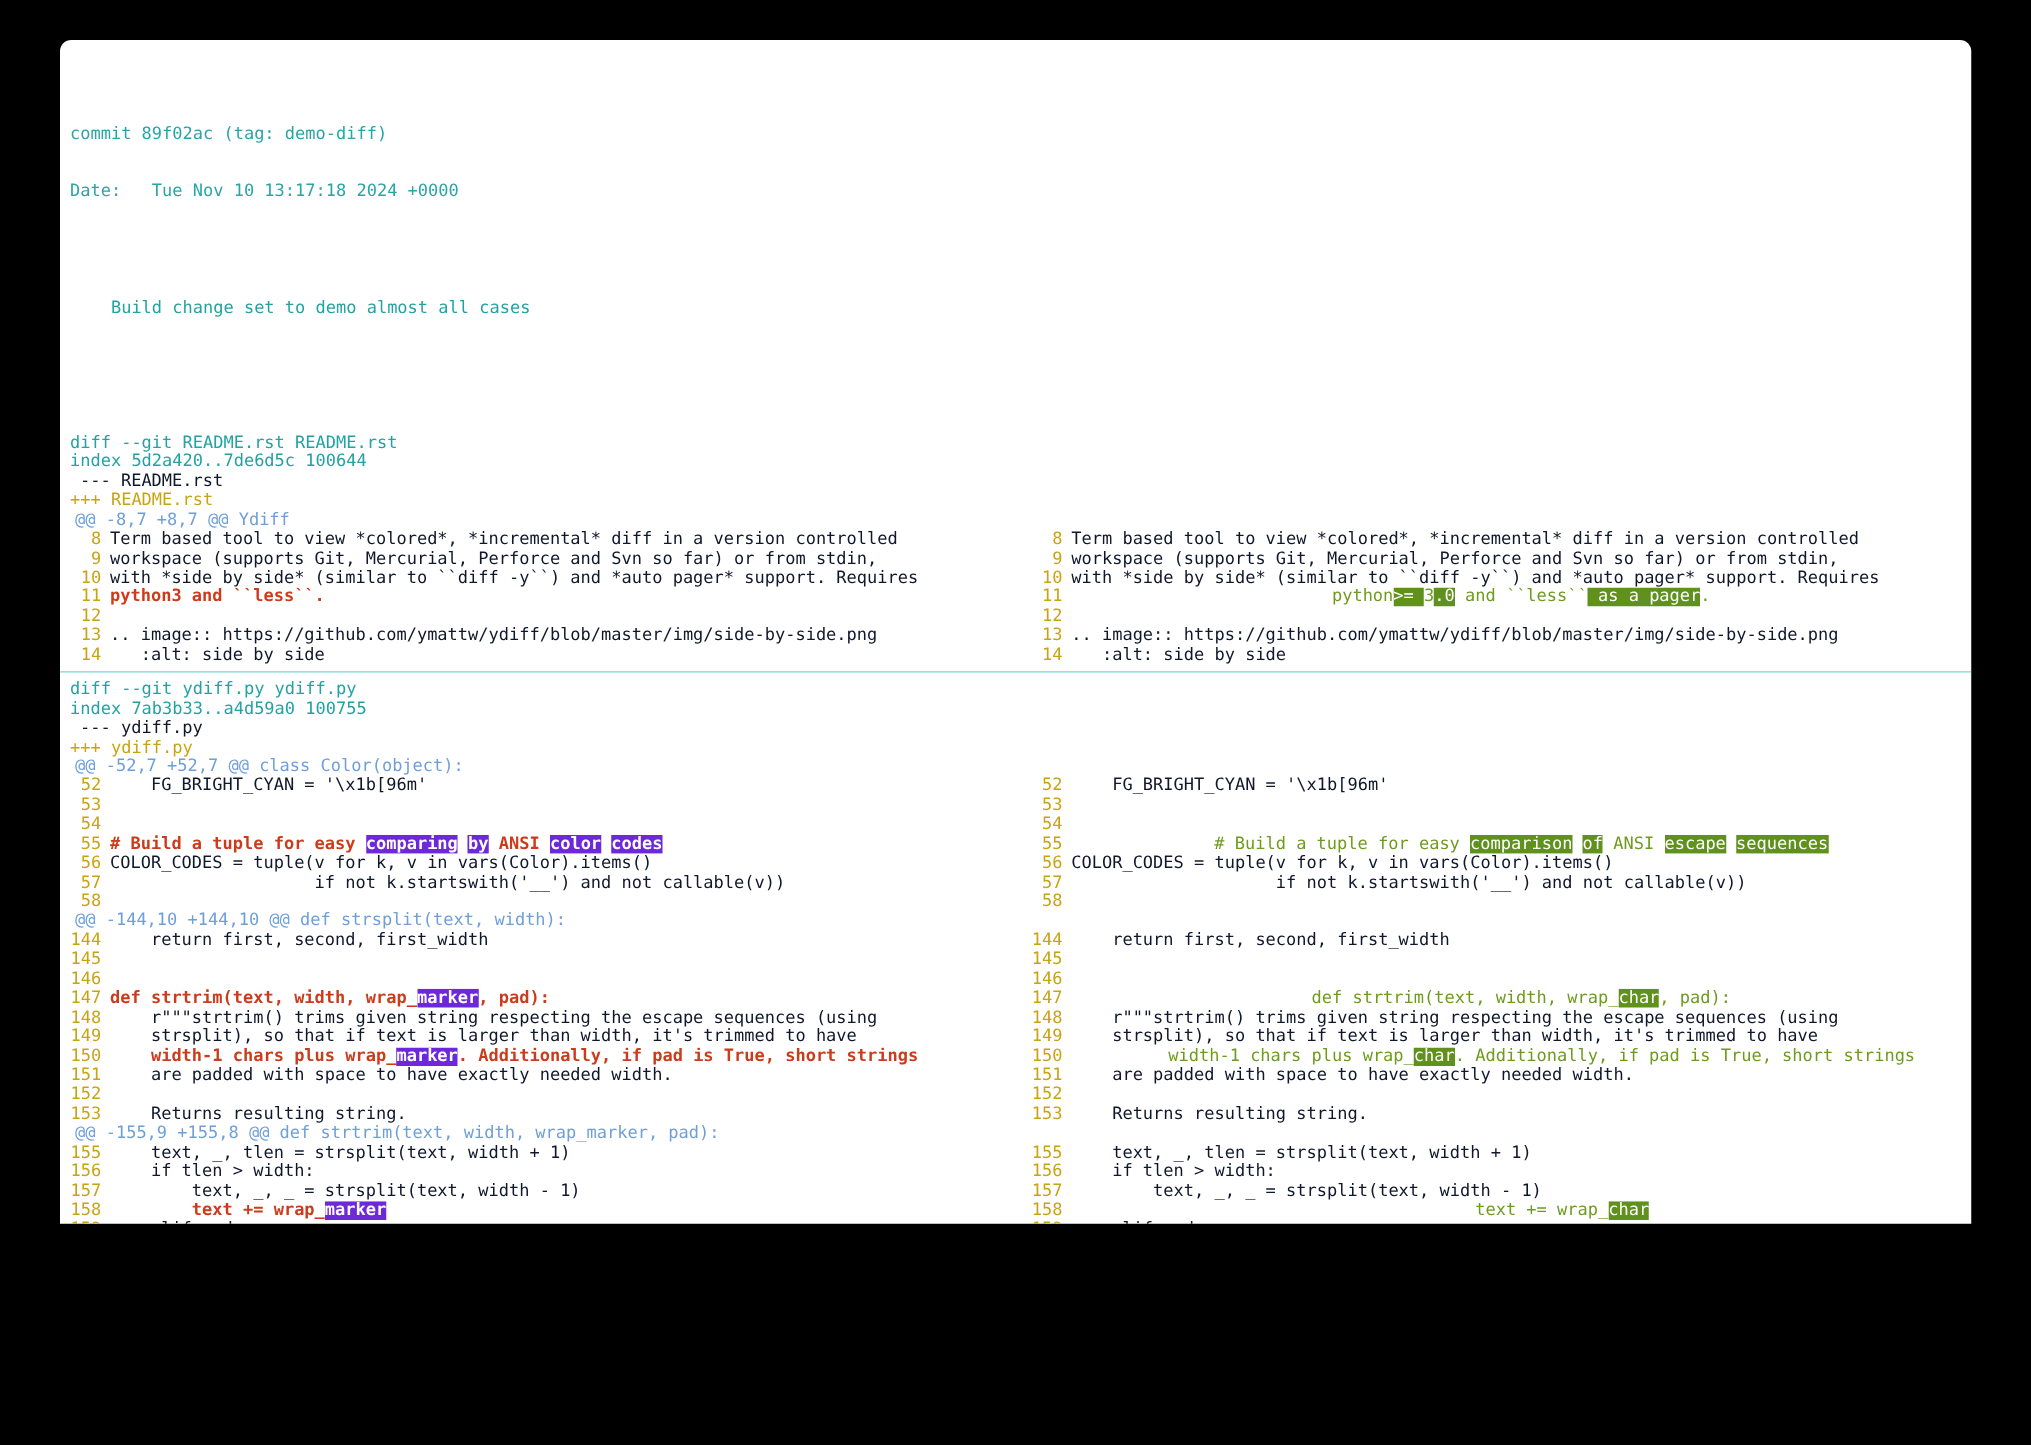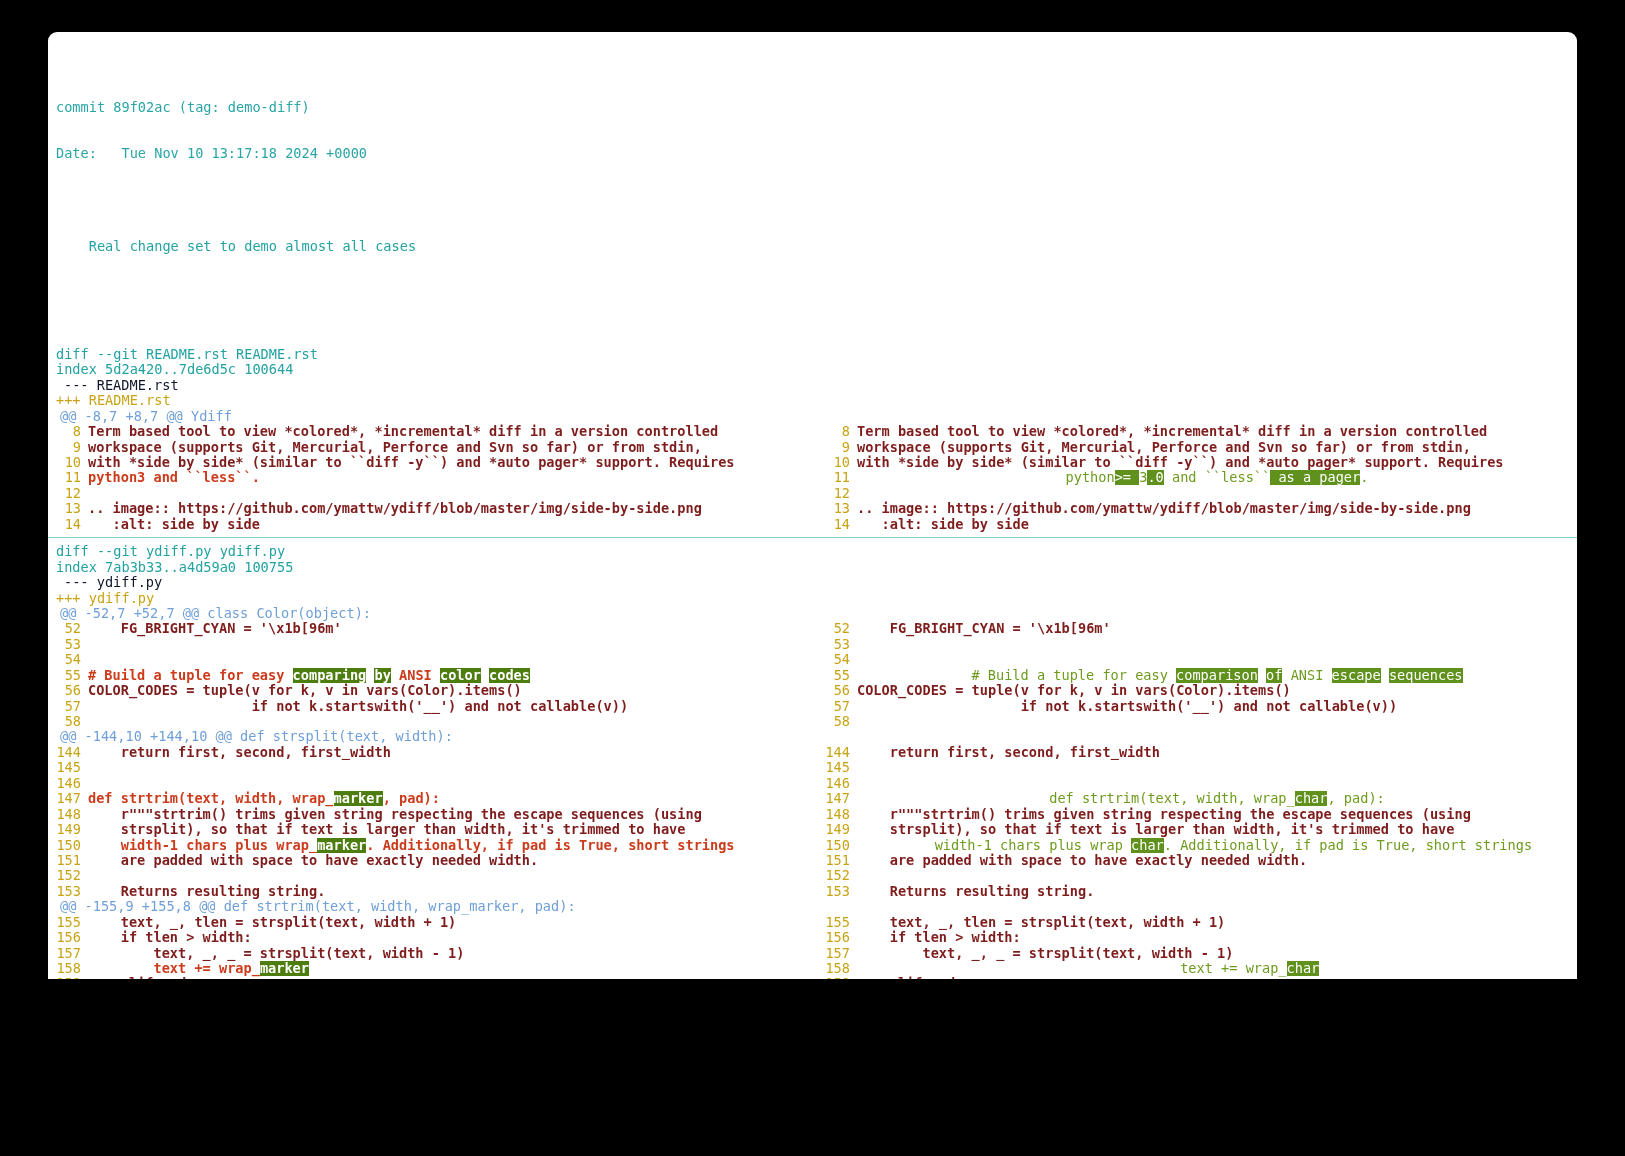--- a/index.html
+++ b/index.html
@@ -54,44 +54,44 @@
   .lno {
     width: 40px;
     flex: 0 0 40px;
     text-align: right;
     color: #c8a415;
     padding-right: 7px;
     box-sizing: border-box;
   }
   .code { flex: 1 1 auto; white-space: pre; overflow: hidden; }
 
-  .c-ctx { color: #7f1d1d; font-weight: bold; }
+  .c-ctx { color: #0f172a; }
   .c-del { color: #cc3c1c; font-weight: bold; }
   .c-add { color: #6e9b1e; text-align: center; }
 
   
-  .h-del { background: #4d7c0f; color: #ffffff; }
+  .h-del { background: #6d28d9; color: #ffffff; }
   .h-add { background: #5f911c; color: #ffffff; }
 
   .divider {
     height: 1px;
     background: #7fd3d3;
     margin: 5px 0 6px 0;
   }
 </style>
 </head>
 <body>
 
 <div class="terminal">
   <div class="pager">
 
     
     <div class="row meta">commit 89f02ac (tag: demo-diff)</div>
     <div class="row meta">Date:   Tue Nov 10 13:17:18 2024 +0000</div>
     <div class="row blank"></div>
-    <div class="row commitmsg">    Real change set to demo almost all cases</div>
+    <div class="row commitmsg">    Build change set to demo almost all cases</div>
     <div class="row blank"></div>
 
     <div id="diff-container"><div class="row filehdr">diff --git README.rst README.rst</div><div class="row filehdr">index 5d2a420..7de6d5c 100644</div><div class="row oldfile">--- README.rst</div><div class="row newfile">+++ README.rst</div><div class="row hunk">@@ -8,7 +8,7 @@ Ydiff</div><div class="sbs"><div class="pane left"><span class="lno">8</span><span class="code c-ctx"><span>Term based tool to view *colored*, *incremental* diff in a version controlled</span></span></div><div class="pane right"><span class="lno">8</span><span class="code c-ctx"><span>Term based tool to view *colored*, *incremental* diff in a version controlled</span></span></div></div><div class="sbs"><div class="pane left"><span class="lno">9</span><span class="code c-ctx"><span>workspace (supports Git, Mercurial, Perforce and Svn so far) or from stdin,</span></span></div><div class="pane right"><span class="lno">9</span><span class="code c-ctx"><span>workspace (supports Git, Mercurial, Perforce and Svn so far) or from stdin,</span></span></div></div><div class="sbs"><div class="pane left"><span class="lno">10</span><span class="code c-ctx"><span>with *side by side* (similar to ``diff -y``) and *auto pager* support. Requires</span></span></div><div class="pane right"><span class="lno">10</span><span class="code c-ctx"><span>with *side by side* (similar to ``diff -y``) and *auto pager* support. Requires</span></span></div></div><div class="sbs"><div class="pane left"><span class="lno">11</span><span class="code c-del"><span>python3 and ``less``.</span></span></div><div class="pane right"><span class="lno">11</span><span class="code c-add"><span>python</span><span class="h-add">&gt;= </span><span>3</span><span class="h-add">.0</span><span> and ``less``</span><span class="h-add"> as a pager</span><span>.</span></span></div></div><div class="sbs"><div class="pane left"><span class="lno">12</span><span class="code c-ctx"><span></span></span></div><div class="pane right"><span class="lno">12</span><span class="code c-ctx"><span></span></span></div></div><div class="sbs"><div class="pane left"><span class="lno">13</span><span class="code c-ctx"><span>.. image:: https://github.com/ymattw/ydiff/blob/master/img/side-by-side.png</span></span></div><div class="pane right"><span class="lno">13</span><span class="code c-ctx"><span>.. image:: https://github.com/ymattw/ydiff/blob/master/img/side-by-side.png</span></span></div></div><div class="sbs"><div class="pane left"><span class="lno">14</span><span class="code c-ctx"><span>   :alt: side by side</span></span></div><div class="pane right"><span class="lno">14</span><span class="code c-ctx"><span>   :alt: side by side</span></span></div></div><div class="divider"></div><div class="row filehdr">diff --git ydiff.py ydiff.py</div><div class="row filehdr">index 7ab3b33..a4d59a0 100755</div><div class="row oldfile">--- ydiff.py</div><div class="row newfile">+++ ydiff.py</div><div class="row hunk">@@ -52,7 +52,7 @@ class Color(object):</div><div class="sbs"><div class="pane left"><span class="lno">52</span><span class="code c-ctx"><span>    FG_BRIGHT_CYAN = '\x1b[96m'</span></span></div><div class="pane right"><span class="lno">52</span><span class="code c-ctx"><span>    FG_BRIGHT_CYAN = '\x1b[96m'</span></span></div></div><div class="sbs"><div class="pane left"><span class="lno">53</span><span class="code c-ctx"><span></span></span></div><div class="pane right"><span class="lno">53</span><span class="code c-ctx"><span></span></span></div></div><div class="sbs"><div class="pane left"><span class="lno">54</span><span class="code c-ctx"><span></span></span></div><div class="pane right"><span class="lno">54</span><span class="code c-ctx"><span></span></span></div></div><div class="sbs"><div class="pane left"><span class="lno">55</span><span class="code c-del"><span># Build a tuple for easy </span><span class="h-del">comparing</span><span> </span><span class="h-del">by</span><span> ANSI </span><span class="h-del">color</span><span> </span><span class="h-del">codes</span></span></div><div class="pane right"><span class="lno">55</span><span class="code c-add"><span># Build a tuple for easy </span><span class="h-add">comparison</span><span> </span><span class="h-add">of</span><span> ANSI </span><span class="h-add">escape</span><span> </span><span class="h-add">sequences</span></span></div></div><div class="sbs"><div class="pane left"><span class="lno">56</span><span class="code c-ctx"><span>COLOR_CODES = tuple(v for k, v in vars(Color).items()</span></span></div><div class="pane right"><span class="lno">56</span><span class="code c-ctx"><span>COLOR_CODES = tuple(v for k, v in vars(Color).items()</span></span></div></div><div class="sbs"><div class="pane left"><span class="lno">57</span><span class="code c-ctx"><span>                    if not k.startswith('__') and not callable(v))</span></span></div><div class="pane right"><span class="lno">57</span><span class="code c-ctx"><span>                    if not k.startswith('__') and not callable(v))</span></span></div></div><div class="sbs"><div class="pane left"><span class="lno">58</span><span class="code c-ctx"><span></span></span></div><div class="pane right"><span class="lno">58</span><span class="code c-ctx"><span></span></span></div></div><div class="row hunk">@@ -144,10 +144,10 @@ def strsplit(text, width):</div><div class="sbs"><div class="pane left"><span class="lno">144</span><span class="code c-ctx"><span>    return first, second, first_width</span></span></div><div class="pane right"><span class="lno">144</span><span class="code c-ctx"><span>    return first, second, first_width</span></span></div></div><div class="sbs"><div class="pane left"><span class="lno">145</span><span class="code c-ctx"><span></span></span></div><div class="pane right"><span class="lno">145</span><span class="code c-ctx"><span></span></span></div></div><div class="sbs"><div class="pane left"><span class="lno">146</span><span class="code c-ctx"><span></span></span></div><div class="pane right"><span class="lno">146</span><span class="code c-ctx"><span></span></span></div></div><div class="sbs"><div class="pane left"><span class="lno">147</span><span class="code c-del"><span>def strtrim(text, width, wrap_</span><span class="h-del">marker</span><span>, pad):</span></span></div><div class="pane right"><span class="lno">147</span><span class="code c-add"><span>def strtrim(text, width, wrap_</span><span class="h-add">char</span><span>, pad):</span></span></div></div><div class="sbs"><div class="pane left"><span class="lno">148</span><span class="code c-ctx"><span>    r"""strtrim() trims given string respecting the escape sequences (using</span></span></div><div class="pane right"><span class="lno">148</span><span class="code c-ctx"><span>    r"""strtrim() trims given string respecting the escape sequences (using</span></span></div></div><div class="sbs"><div class="pane left"><span class="lno">149</span><span class="code c-ctx"><span>    strsplit), so that if text is larger than width, it's trimmed to have</span></span></div><div class="pane right"><span class="lno">149</span><span class="code c-ctx"><span>    strsplit), so that if text is larger than width, it's trimmed to have</span></span></div></div><div class="sbs"><div class="pane left"><span class="lno">150</span><span class="code c-del"><span>    width-1 chars plus wrap_</span><span class="h-del">marker</span><span>. Additionally, if pad is True, short strings</span></span></div><div class="pane right"><span class="lno">150</span><span class="code c-add"><span>    width-1 chars plus wrap_</span><span class="h-add">char</span><span>. Additionally, if pad is True, short strings</span></span></div></div><div class="sbs"><div class="pane left"><span class="lno">151</span><span class="code c-ctx"><span>    are padded with space to have exactly needed width.</span></span></div><div class="pane right"><span class="lno">151</span><span class="code c-ctx"><span>    are padded with space to have exactly needed width.</span></span></div></div><div class="sbs"><div class="pane left"><span class="lno">152</span><span class="code c-ctx"><span></span></span></div><div class="pane right"><span class="lno">152</span><span class="code c-ctx"><span></span></span></div></div><div class="sbs"><div class="pane left"><span class="lno">153</span><span class="code c-ctx"><span>    Returns resulting string.</span></span></div><div class="pane right"><span class="lno">153</span><span class="code c-ctx"><span>    Returns resulting string.</span></span></div></div><div class="row hunk">@@ -155,9 +155,8 @@ def strtrim(text, width, wrap_marker, pad):</div><div class="sbs"><div class="pane left"><span class="lno">155</span><span class="code c-ctx"><span>    text, _, tlen = strsplit(text, width + 1)</span></span></div><div class="pane right"><span class="lno">155</span><span class="code c-ctx"><span>    text, _, tlen = strsplit(text, width + 1)</span></span></div></div><div class="sbs"><div class="pane left"><span class="lno">156</span><span class="code c-ctx"><span>    if tlen &gt; width:</span></span></div><div class="pane right"><span class="lno">156</span><span class="code c-ctx"><span>    if tlen &gt; width:</span></span></div></div><div class="sbs"><div class="pane left"><span class="lno">157</span><span class="code c-ctx"><span>        text, _, _ = strsplit(text, width - 1)</span></span></div><div class="pane right"><span class="lno">157</span><span class="code c-ctx"><span>        text, _, _ = strsplit(text, width - 1)</span></span></div></div><div class="sbs"><div class="pane left"><span class="lno">158</span><span class="code c-del"><span>        text += wrap_</span><span class="h-del">marker</span></span></div><div class="pane right"><span class="lno">158</span><span class="code c-add"><span>        text += wrap_</span><span class="h-add">char</span></span></div></div><div class="sbs"><div class="pane left"><span class="lno">159</span><span class="code c-ctx"><span>    elif pad:</span></span></div><div class="pane right"><span class="lno">159</span><span class="code c-ctx"><span>    elif pad:</span></span></div></div><div class="sbs"><div class="pane left"><span class="lno">160</span><span class="code c-del"><span>        # The string is short enough, but it might need to be padded.</span></span></div><div class="pane right"><span class="lno"></span><span class="code c-ctx"><span></span></span></div></div></div>
 
     
   </div>
 </div>
 
 </body></html>

